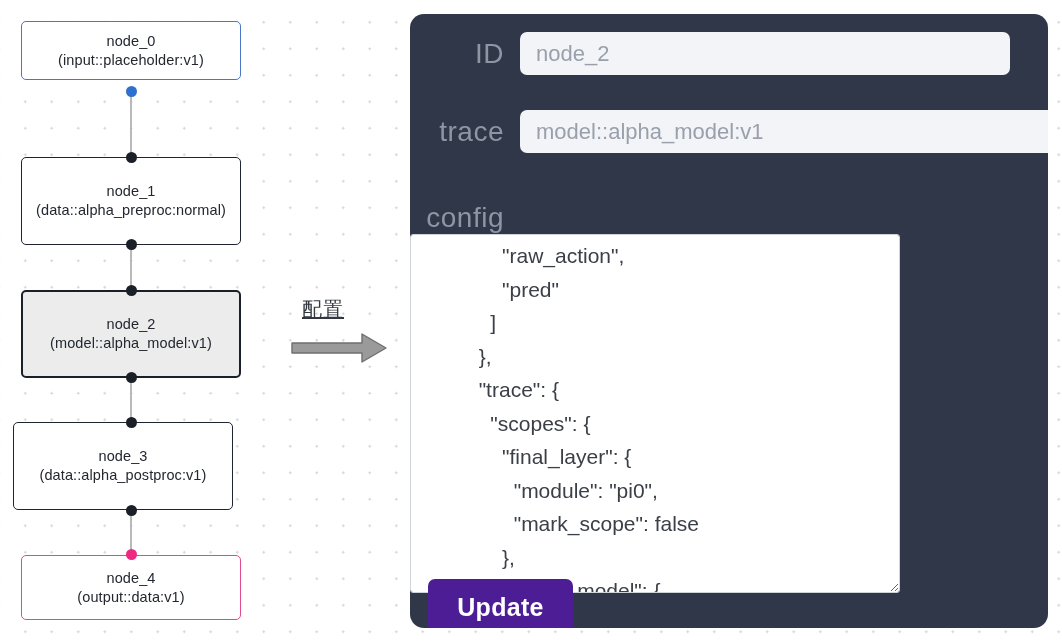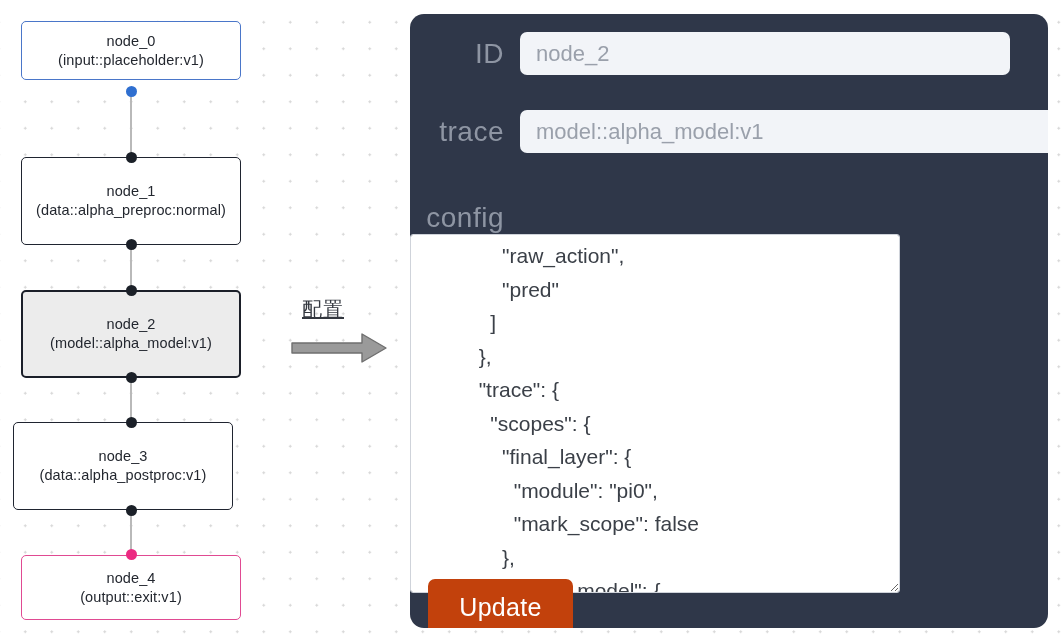--- a/index.html
+++ b/index.html
@@ -192,29 +192,30 @@
     border-radius: 9px;
     border: 3px solid #f2f2f2;
   }
 
   #update-button {
     position: absolute;
     left: 18px;
     top: 565px;
     min-width: 145px;
     height: 56px;
-    background: #c2410c;
+    background: #4c1d95;
     color: #ffffff;
     border: none;
     border-radius: 7px;
     font-size: 25px;
     font-family: "Liberation Sans", sans-serif;
     letter-spacing: 0.3px;
     cursor: pointer;
     padding: 0 22px;
+    font-weight: bold;
   }
 </style>
 </head>
 <body>
 
 <div id="root">
 
   <div id="graph-canvas">
 
     <div class="edge-line" style="top:91px;height:66px;"></div>
@@ -244,21 +245,21 @@
 
     <div class="node-box" style="left:13px; top:422px; width:220px; height:88px;">
       <span class="node-label">node_3
 (data::alpha_postproc:v1)</span>
     </div>
     <div class="handle" style="top:417px;"></div>
     <div class="handle" style="top:505px;"></div>
 
     <div class="node-box is-output" style="left:21px; top:555px; width:220px; height:65px;">
       <span class="node-label">node_4
-(output::exit:v1)</span>
+(output::data:v1)</span>
     </div>
     <div class="handle handle-pink" style="top:549px;"></div>
   </div>
 
   <div id="flow-annotation">
     <div id="flow-caption">配置</div>
     <svg id="flow-arrow" width="100" height="32" viewBox="0 0 100 32">
       <path d="M2 11 L72 11 L72 2 L96 16 L72 30 L72 21 L2 21 Z" fill="#9a9a9a" stroke="#6f6f6f" stroke-width="1.4" stroke-linejoin="round"></path>
     </svg>
   </div>

